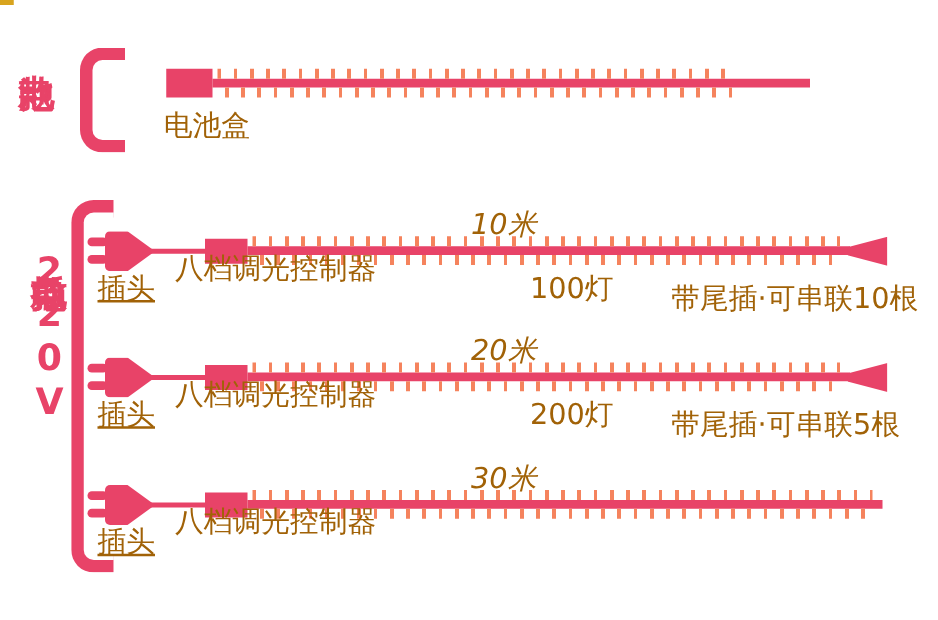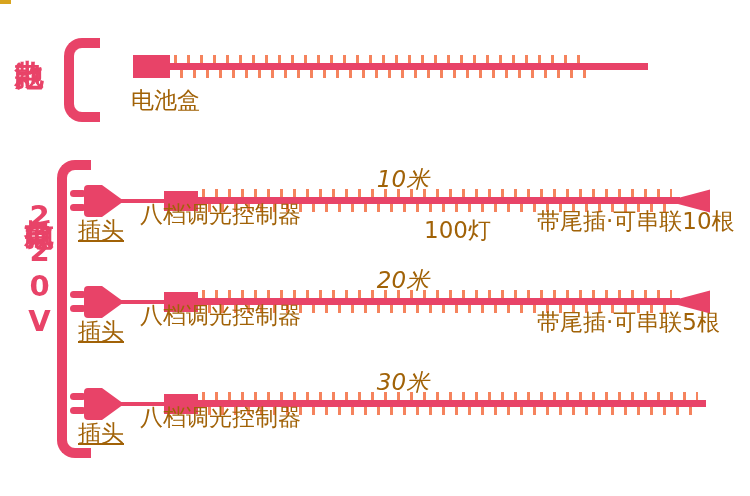--- a/index.html
+++ b/index.html
@@ -70,21 +70,21 @@
   .row .lights { left:198px; top:46px; width:482px; }
   .row.r3 .lights { width:508px; }
   .tail-plug {
     position:absolute; left:678px; top:38px; width:32px; height:24px; background:#e84368;
     clip-path:polygon(0 37%,100% 2%,100% 98%,0 63%);
   }
   .meter-label { left:403px; top:13px; }
   .plug-label { left:78px; top:64px;text-decoration:underline; }
   .ctrl-label { left:140px; top:48px; }
   .bulb-label { left:380px; top:64px;margin-left:44px; }
-  .tail-label { left:537px; top:55px;text-align:right; }
+  .tail-label { left:537px; top:72px;text-align:right; }
 </style>
 </head>
 <body>
 
 <div class="stage">
 
   <div class="corner-mark"></div>
 
   <div class="v-label battery">电池款</div>
   <div class="bracket b1"></div>
@@ -114,20 +114,21 @@
     <div class="prong p1"></div>
     <div class="prong p2"></div>
     <div class="plug-body"></div>
     <div class="wire"></div>
     <div class="controller"></div>
     <div class="lights"></div>
     <div class="tail-plug"></div>
     <div class="lbl center meter-label">20米</div>
     <div class="lbl plug-label">插头</div>
     <div class="lbl ctrl-label">八档调光控制器</div>
+    <div class="lbl bulb-label">200灯</div>
     <div class="lbl tail-label">带尾插·可串联5根</div>
   </div>
 
   <div class="row r3">
     <div class="prong p1"></div>
     <div class="prong p2"></div>
     <div class="plug-body"></div>
     <div class="wire"></div>
     <div class="controller"></div>
     <div class="lights"></div>

